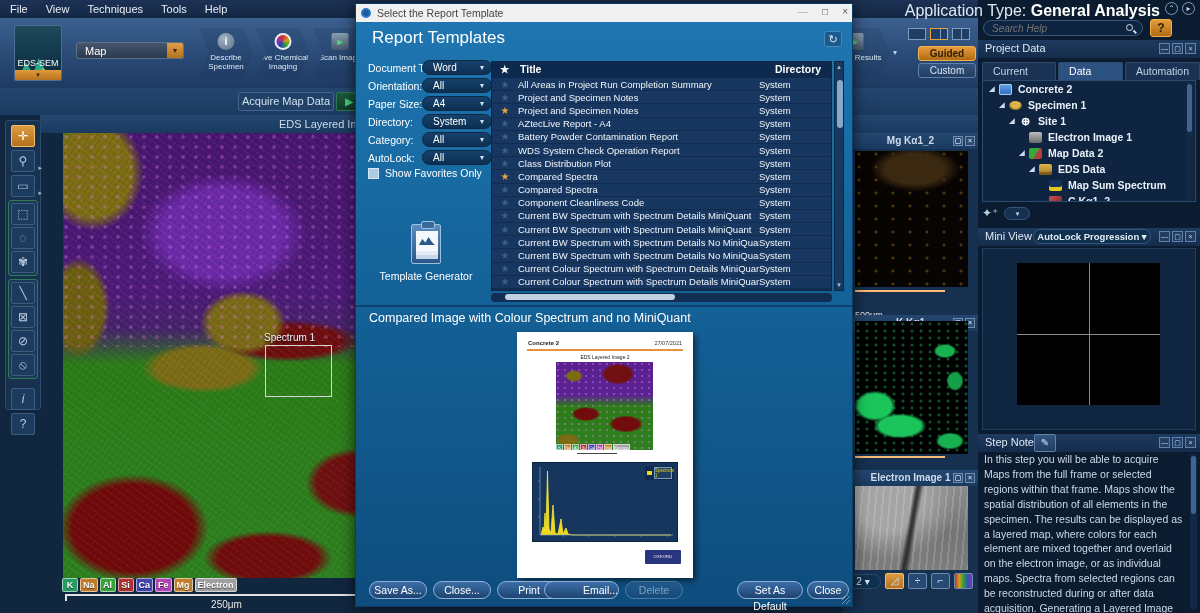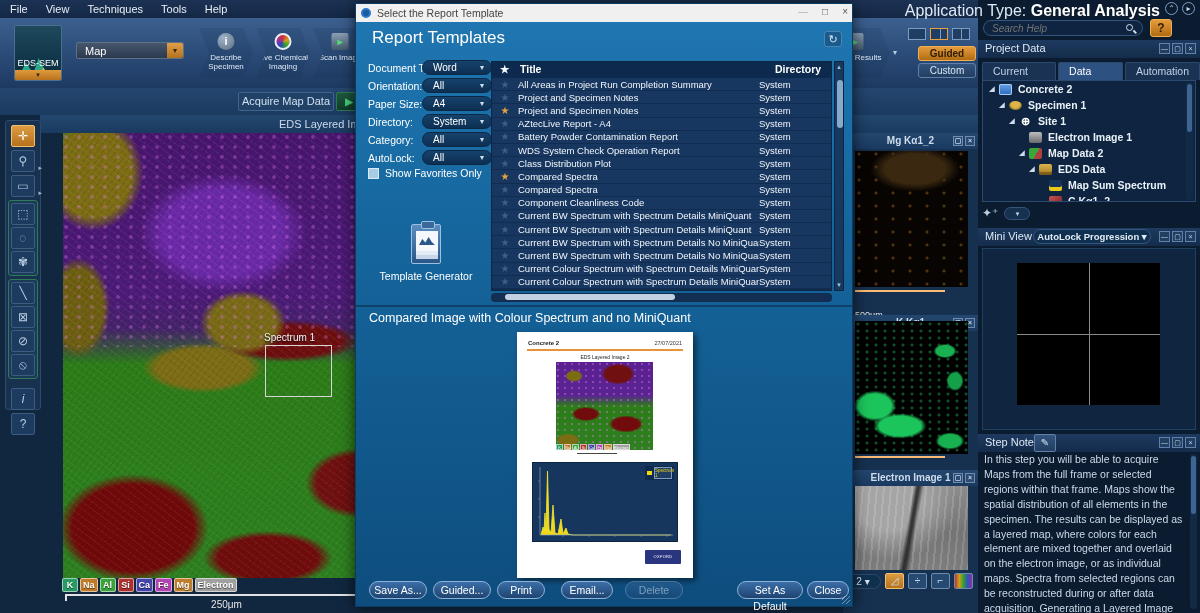--- a/index.html
+++ b/index.html
@@ -692,23 +692,23 @@
         <div id="pp-legend">
           <span class="sw"></span>
           <span class="lt">Spectrum 1</span>
         </div>
       </div>
       <div id="pp-logo">OXFORD</div>
     </div>
 
     <div id="dlg-buttons">
       <div class="pill" style="left:13px; width:58px;">Save As...</div>
-      <div class="pill" style="left:77px; width:58px;">Guided...</div>
-      <div class="pill" style="left:141px; width:48px;">Print</div>
-      <div class="pill" style="left:205px; width:52px;">Email...</div>
+      <div class="pill" style="left:77px; width:58px;">Close...</div>
+      <div class="pill" style="left:141px; width:64px;">Print</div>
+      <div class="pill" style="left:188px; width:75px;text-align:right;">Email...</div>
       <div class="pill disabled" style="left:269px; width:58px;">Delete</div>
       <div class="pill" style="left:381px; width:66px;">Set As Default</div>
       <div class="pill" style="left:451px; width:42px;">Close</div>
     </div>
     <div id="resize-grip"></div>
   </div>
 
 </div>
 
 </body></html>

